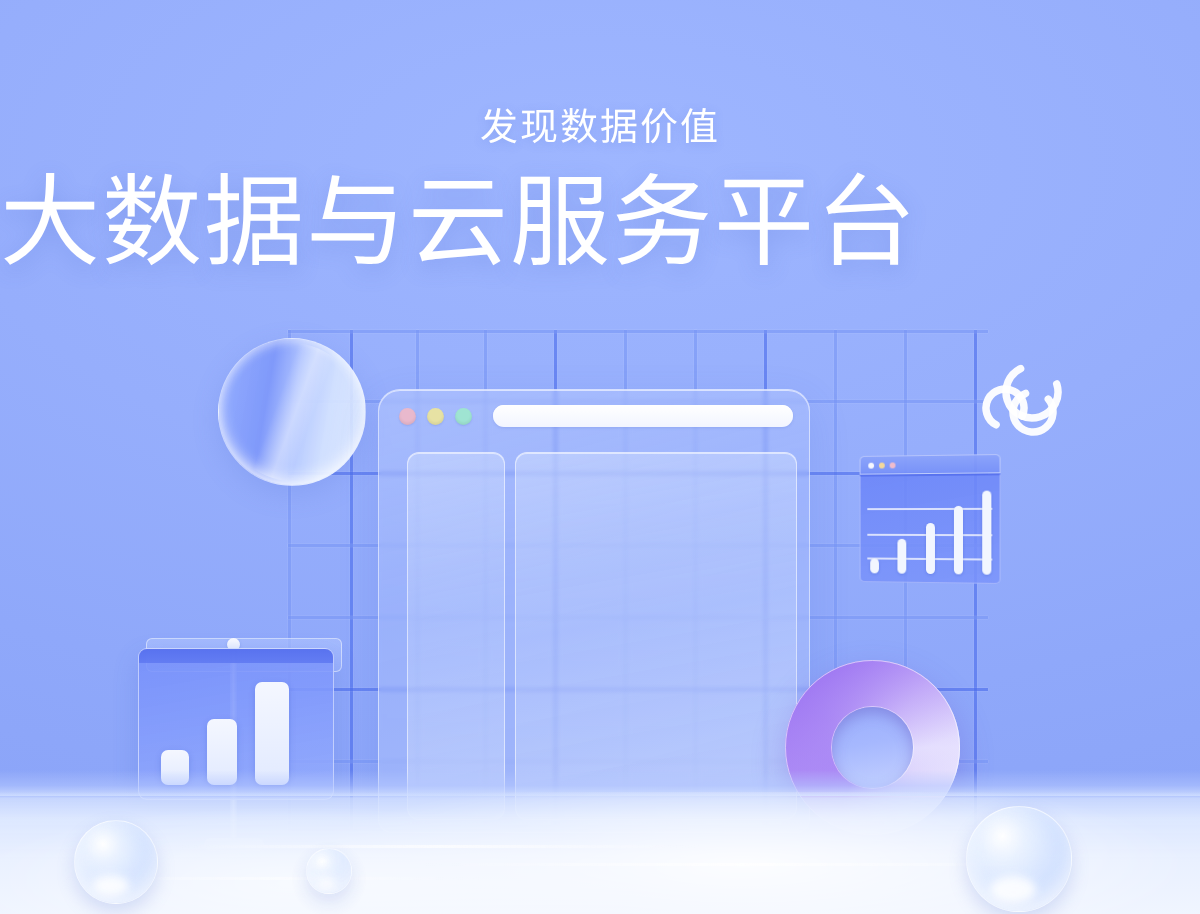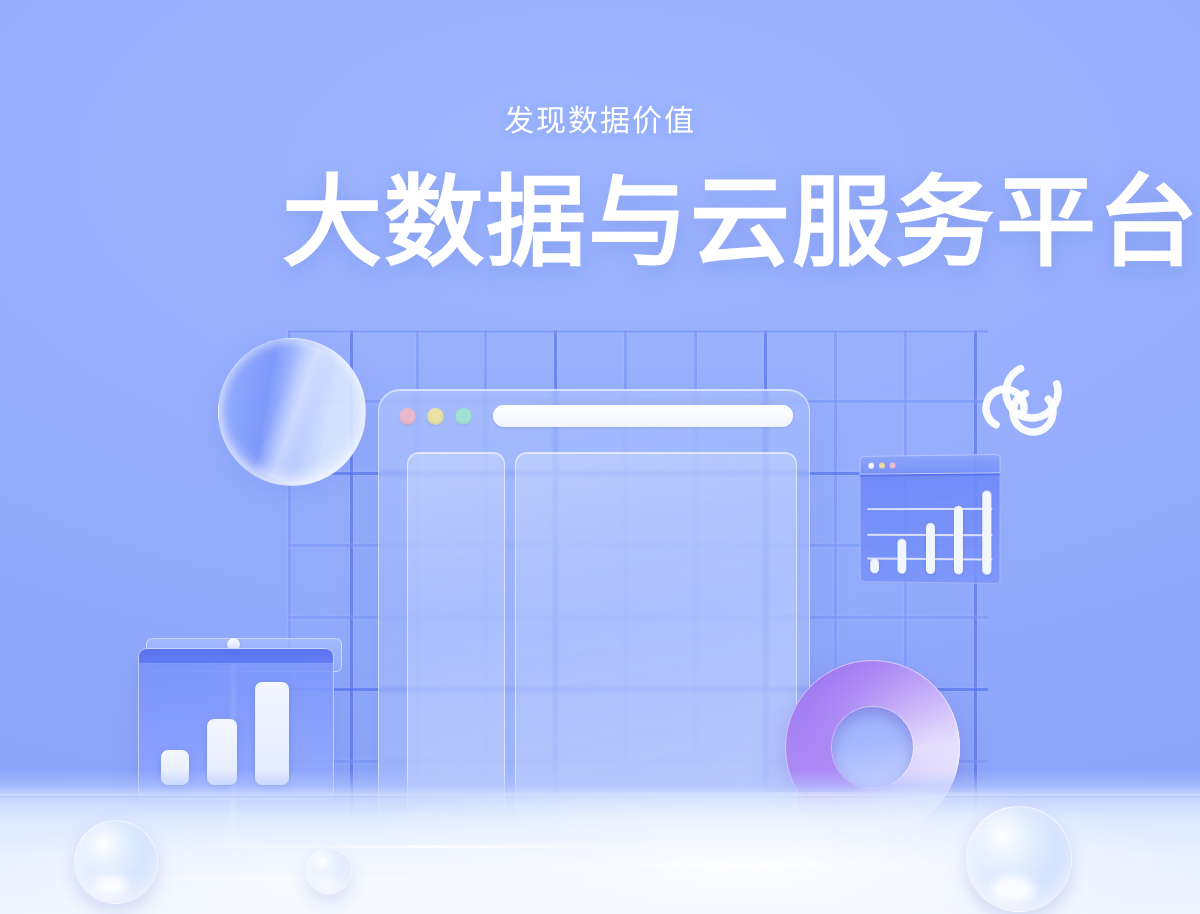--- a/index.html
+++ b/index.html
@@ -209,27 +209,27 @@
   }
   .sphere::after{
     content:""; position:absolute; left:22%; bottom:8%; width:44%; height:26%;
     border-radius:50%; background:rgba(255,255,255,.85); filter:blur(4px);
   }
 
   
   .eyebrow{
     position:absolute; left:0; right:0; top:96px;
     text-align:center; color:#ffffff;
-    font-size:30px; font-weight:400; letter-spacing:2px;
+    font-size:38px; font-weight:400; letter-spacing:2px;
     text-shadow:0 2px 10px rgba(80,110,210,.25);
   }
   .headline{
     position:absolute; left:0; right:0; top:168px;
-    text-align:right; color:#ffffff;
-    font-size:100px; font-weight:700; letter-spacing:2px; line-height:1.08;
+    text-align:left; color:#ffffff;
+    font-size:100px; font-weight:400; letter-spacing:2px; line-height:1.08;
     text-shadow:0 6px 22px rgba(74,104,206,.28);
   }
   .subline{
     position:absolute; left:0; right:0; top:296px;
     text-align:center; color:#ffffff;
     font-size:26px; font-weight:400; letter-spacing:16px;
     text-indent:16px;
     text-shadow:0 2px 8px rgba(80,110,210,.22);
   }
 </style>

